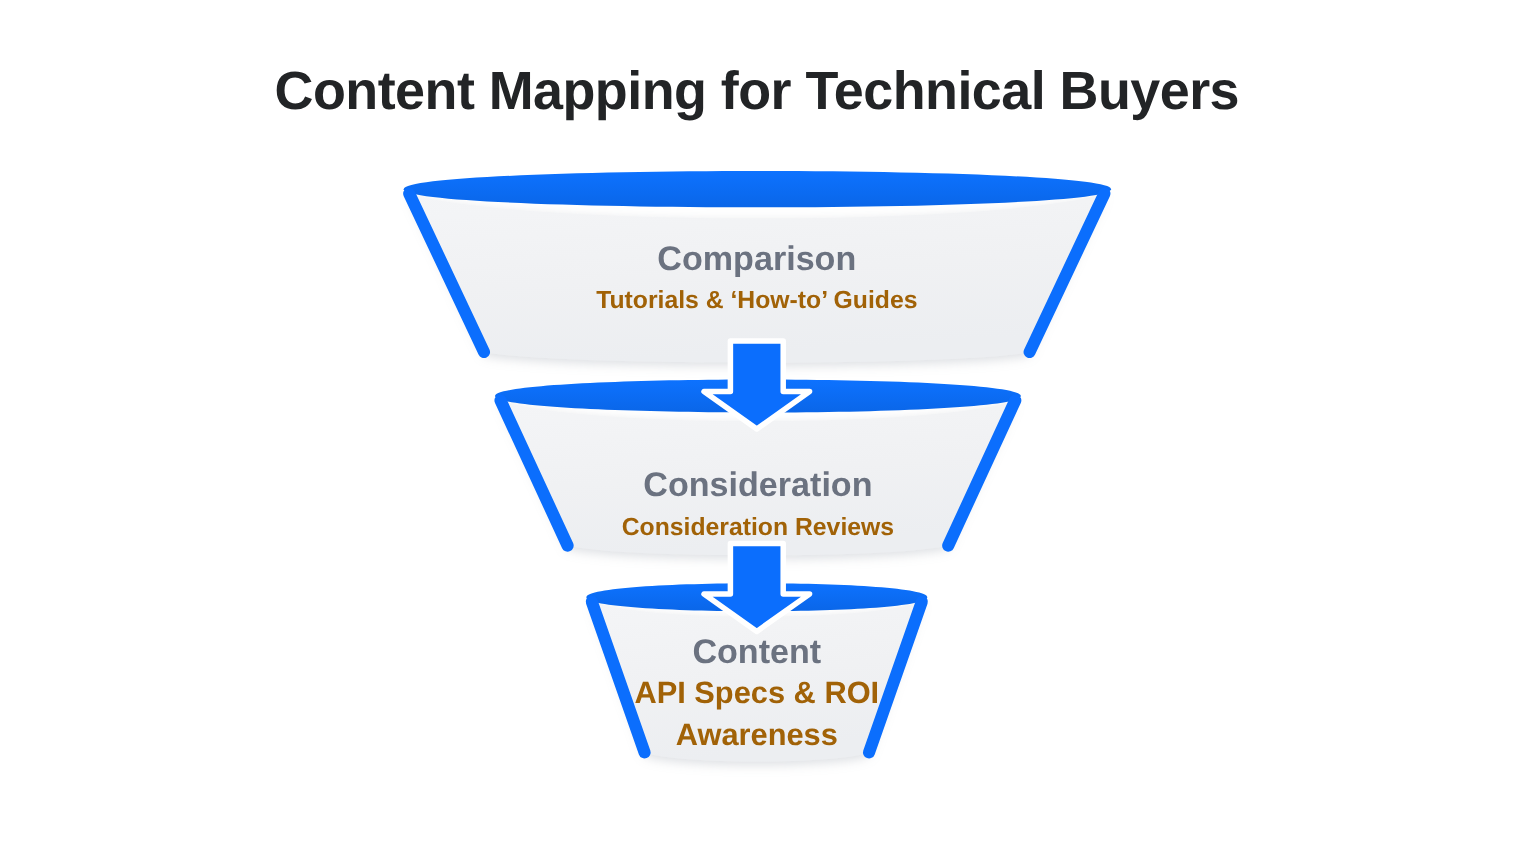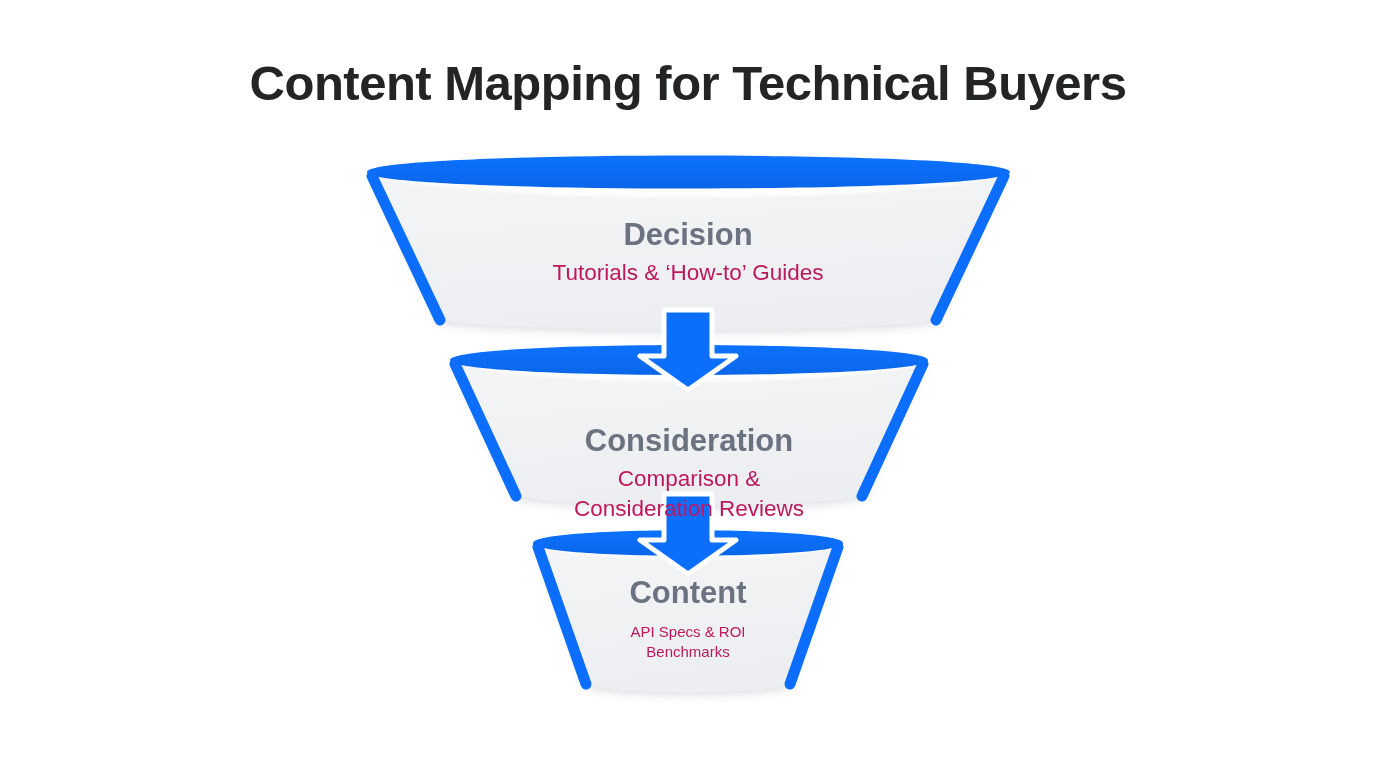--- a/index.html
+++ b/index.html
@@ -60,39 +60,39 @@
     text-align: center;
     pointer-events: none;
   }
   .stage-label {
     font-weight: bold;
     color: #6b7280;
     line-height: 1.08;
     white-space: nowrap;
   }
   .stage-sub {
-    color: #be185d;
+    color: #a16207;
     line-height: 1.33;
-    font-weight: normal;
+    font-weight: bold;
   }
 
   
   #stage-text-0 { left: 368px; top: 218px; width: 640px; }
   #stage-text-0 .stage-label { font-size: 31px; }
   #stage-text-0 .stage-sub   { font-size: 22.5px; margin-top: 7px; }
 
   
   #stage-text-1 { left: 448px; top: 388px; width: 482px; margin-top: 36px; }
   #stage-text-1 .stage-label { font-size: 31px; }
   #stage-text-1 .stage-sub   { font-size: 22.5px; margin-top: 7px; }
 
   
   #stage-text-2 { left: 532px; top: 576px; width: 312px; }
   #stage-text-2 .stage-label { font-size: 31px; }
-  #stage-text-2 .stage-sub   { font-size: 15px; margin-top: 13px; }
+  #stage-text-2 .stage-sub   { font-size: 28px; margin-top: 2px; }
 </style>
 </head>
 <body>
 
 <div id="canvas">
 
   <div id="page-title">Content Mapping for Technical Buyers</div>
 
   <div id="funnel-figure">
 
@@ -175,36 +175,35 @@
                  L 712 540
                  L 736 540
                  L 688 574
                  L 640 540
                  L 664 540
                  Z"></path>
       </g>
     </svg>
 
     <div class="stage-text" id="stage-text-0">
-      <div class="stage-label">Decision</div>
+      <div class="stage-label">Comparison</div>
       <div class="stage-sub">
         <div>Tutorials &amp; ‘How-to’ Guides</div>
       </div>
     </div>
 
     <div class="stage-text" id="stage-text-1">
       <div class="stage-label">Consideration</div>
       <div class="stage-sub">
-        <div>Comparison &amp;</div>
         <div>Consideration Reviews</div>
       </div>
     </div>
 
     <div class="stage-text" id="stage-text-2">
       <div class="stage-label">Content</div>
       <div class="stage-sub">
         <div>API Specs &amp; ROI</div>
-        <div>Benchmarks</div>
+        <div>Awareness</div>
       </div>
     </div>
 
   </div>
 </div>
 
 </body></html>

